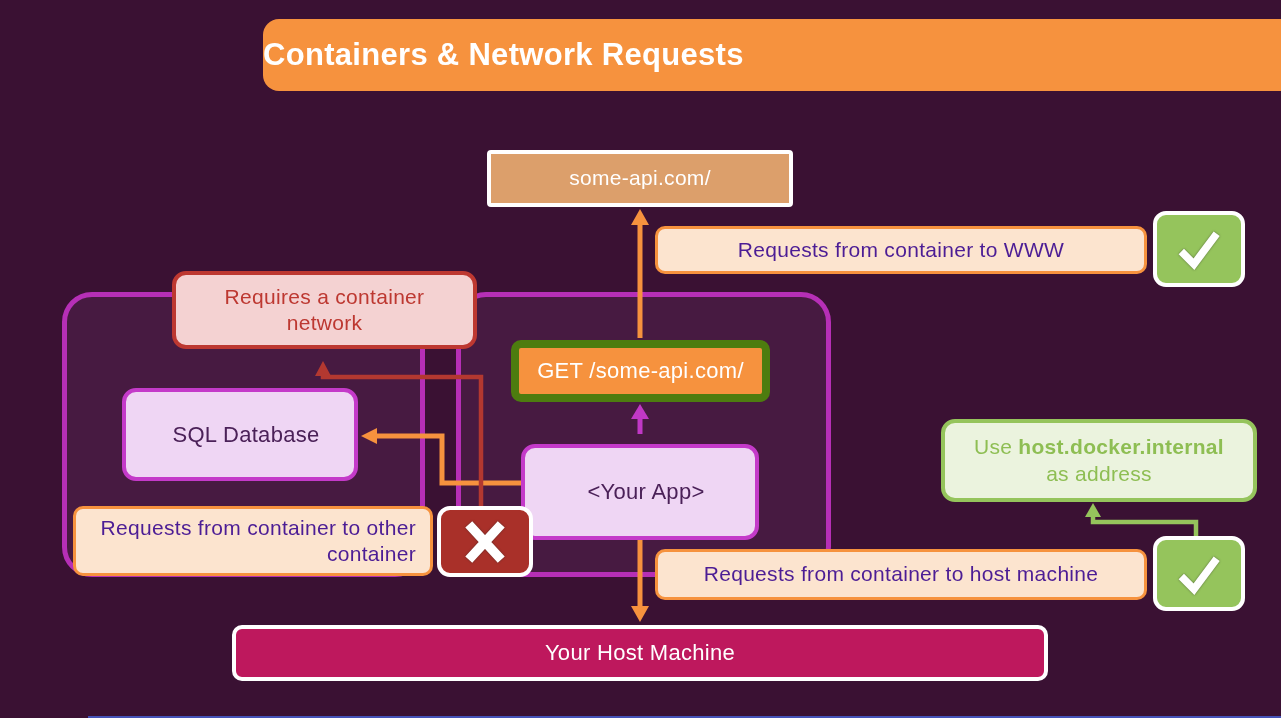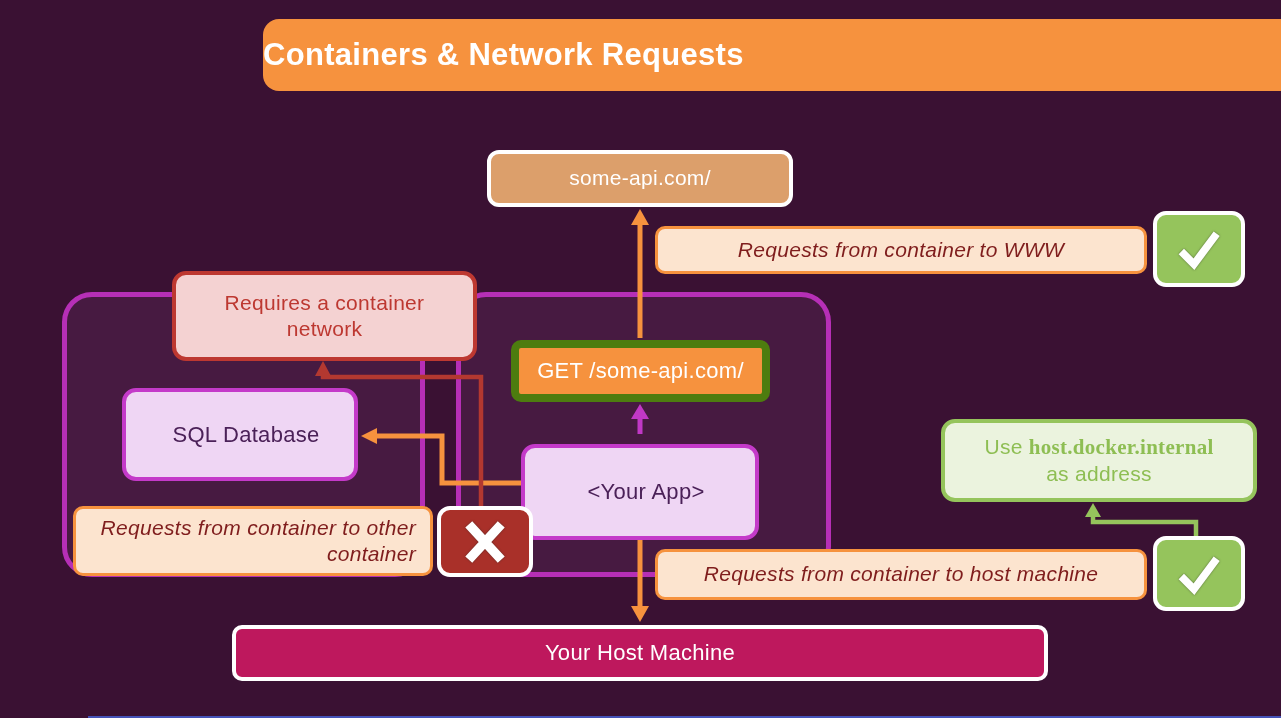--- a/index.html
+++ b/index.html
@@ -21,43 +21,43 @@
   
   .outline{
     border:5px solid #b62fb6;border-radius:30px;background:#471a41;z-index:1;
   }
   .outline.left{left:62px;top:292px;width:363px;height:285px;}
   .outline.right{left:456px;top:292px;width:375px;height:285px;}
   
   .arrows{position:absolute;left:0;top:0;z-index:2;pointer-events:none;}
   
   .api-box{left:487px;top:150px;width:306px;height:57px;background:#dc9f6b;
-    border:4px solid #ffffff;border-radius:12px;color:#ffffff;font-size:21px;}
+    border:4px solid #ffffff;border-radius:4px;color:#ffffff;font-size:21px;}
   .peach{background:#fce4cf;border:3px solid #f6923e;border-radius:10px;
-    color:#7f1d1d;font-size:21px;font-style:italic;}
+    color:#4c1d95;font-size:21px;}
   .www-label{left:655px;top:226px;width:492px;height:48px;}
   .other-label{left:73px;top:506px;width:360px;height:70px;padding:0 14px;text-align:right;}
   .host-label{left:655px;top:549px;width:492px;height:51px;}
   .badge{border:4px solid #ffffff;border-radius:13px;}
   .check1{left:1153px;top:211px;width:92px;height:76px;background:#95c45c;}
   .check2{left:1153px;top:536px;width:92px;height:75px;background:#95c45c;}
   .xbox{left:437px;top:506px;width:96px;height:71px;background:#a93029;}
   .badge svg{filter:drop-shadow(0 0 1px rgba(40,40,40,.55));}
-  .requires{left:172px;top:271px;width:305px;height:90px;background:#f4d2d2;
+  .requires{left:172px;top:271px;width:305px;height:78px;background:#f4d2d2;
     border:4px solid #bd3831;border-radius:14px;color:#bd3831;font-size:21px;
     padding:0 32px;}
   .lavender{background:#efd6f4;border:4px solid #c43ac9;border-radius:14px;
     color:#4b2158;font-size:22px;padding-left:12px;}
   .sql{left:122px;top:388px;width:236px;height:93px;}
   .app{left:521px;top:436px;width:238px;height:96px;margin-top:8px;}
   .get{left:511px;top:340px;width:259px;height:62px;background:#f6923e;
     border:8px solid #4d7c0f;border-radius:10px;color:#ffffff;font-size:22px;}
   .greenbox{left:941px;top:419px;width:316px;height:83px;background:#ebf3de;
     border:4px solid #95c45c;border-radius:14px;color:#8ebe53;font-size:21px;}
-  .greenbox .b{font-weight:bold;margin-left:6px;font-family:Liberation Serif, serif;}
+  .greenbox .b{font-weight:bold;margin-left:6px;}
   .hostmachine{left:232px;top:625px;width:816px;height:56px;background:#be185d;
     border:4px solid #ffffff;border-radius:10px;color:#ffffff;font-size:22px;}
   .progress{left:88px;bottom:0;width:1193px;height:2px;background:#4553b8;z-index:4;}
 </style>
 </head>
 <body>
 
 <div class="canvas">
 
   <div class="abs titlebar">

